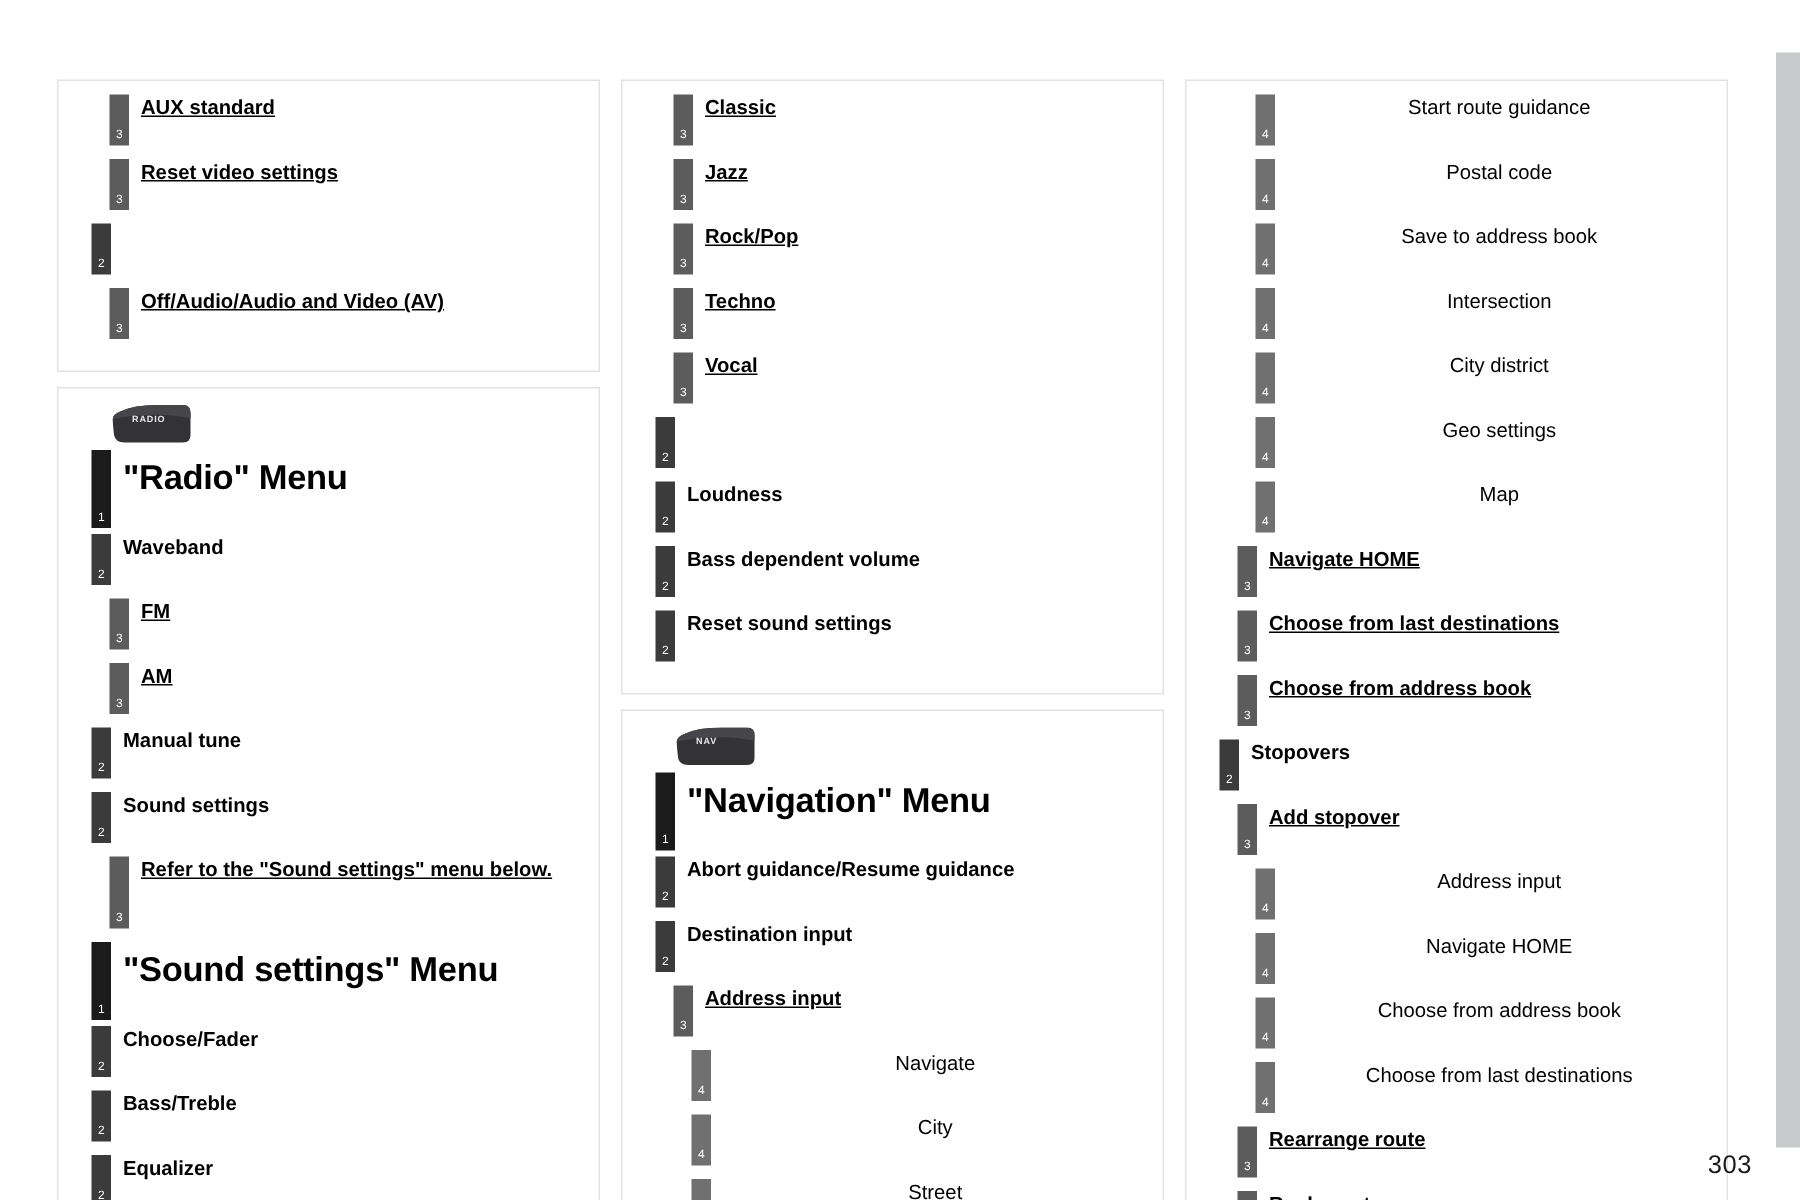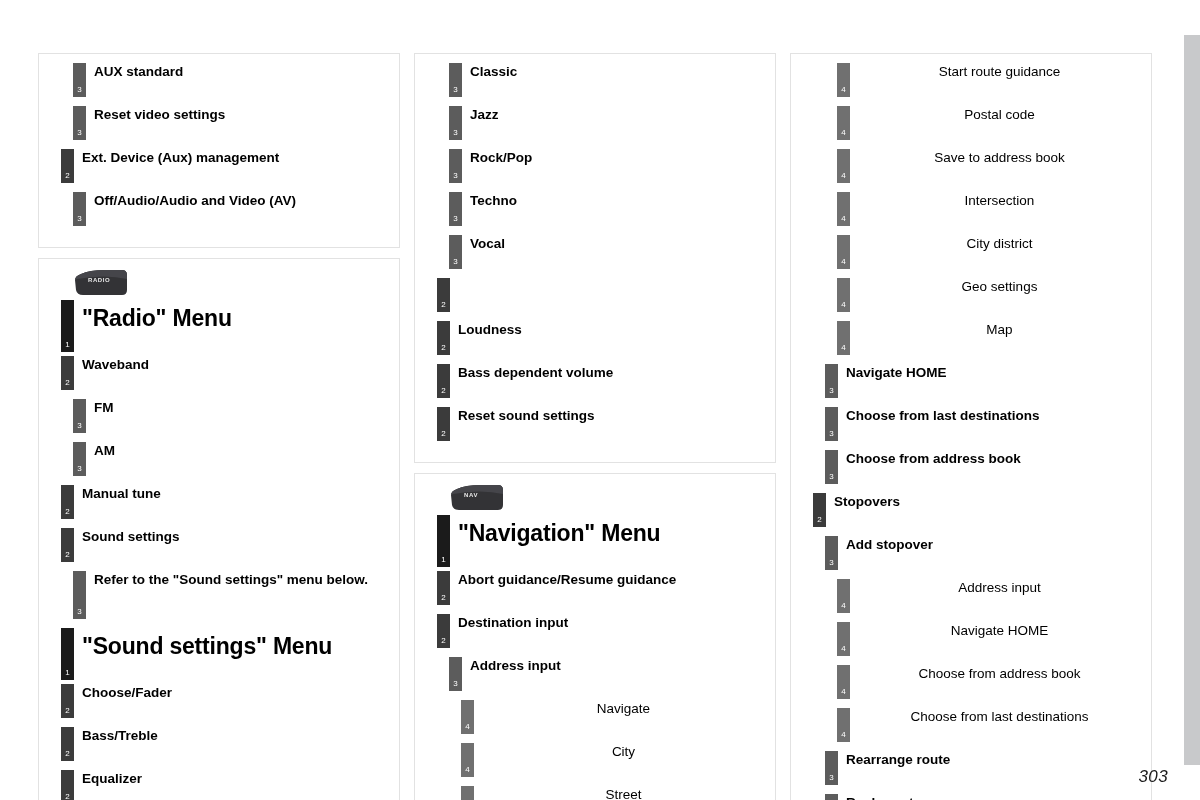--- a/index.html
+++ b/index.html
@@ -127,20 +127,21 @@
   }
 
   
   .lvl3 { margin-bottom: 9px; }
   .lvl3 .marker { background: #5c5c5c; height: 34px; margin-left: 24px; }
   .lvl3 .row-label {
     font-size: 13.5px;
     font-weight: bold;
     line-height: 1.2;
     padding-top: 1px;
+    text-decoration: underline;
   }
   .lvl3.tall .marker { height: 48px; }
 
   
   .lvl4 { margin-bottom: 9px; }
   .lvl4 .marker { background: #707070; height: 34px; margin-left: 36px; }
   .lvl4 .row-label {
     font-size: 13.5px;
     font-weight: normal;
     line-height: 1.2;
@@ -148,21 +149,20 @@
     text-align: center;
   }
 
   .page-number {
     position: absolute;
     right: 32px;
     bottom: 13px;
     font-size: 17px;
     color: #1a1a1a;
     letter-spacing: 0.4px;
-    font-style: italic;
   }
 </style>
 </head>
 <body>
 
 <div id="page">
 
   <div class="edge-bar"></div>
 
   <div class="columns">
@@ -171,21 +171,20 @@
           <div class="row lvl3">
             <span class="marker">3</span>
             <span class="row-label">AUX standard</span>
           </div>
           <div class="row lvl3">
             <span class="marker">3</span>
             <span class="row-label">Reset video settings</span>
           </div>
           <div class="row lvl2">
             <span class="marker">2</span>
-            <span class="row-label">Ext. Device (Aux) management</span>
           </div>
           <div class="row lvl3">
             <span class="marker">3</span>
             <span class="row-label">Off/Audio/Audio and Video (AV)</span>
           </div>
         </div>
         <div class="panel">
           <div class="tab-icon-wrap">
             <div class="tab-icon">
               <svg viewBox="0 0 54 27" width="54" height="27">

